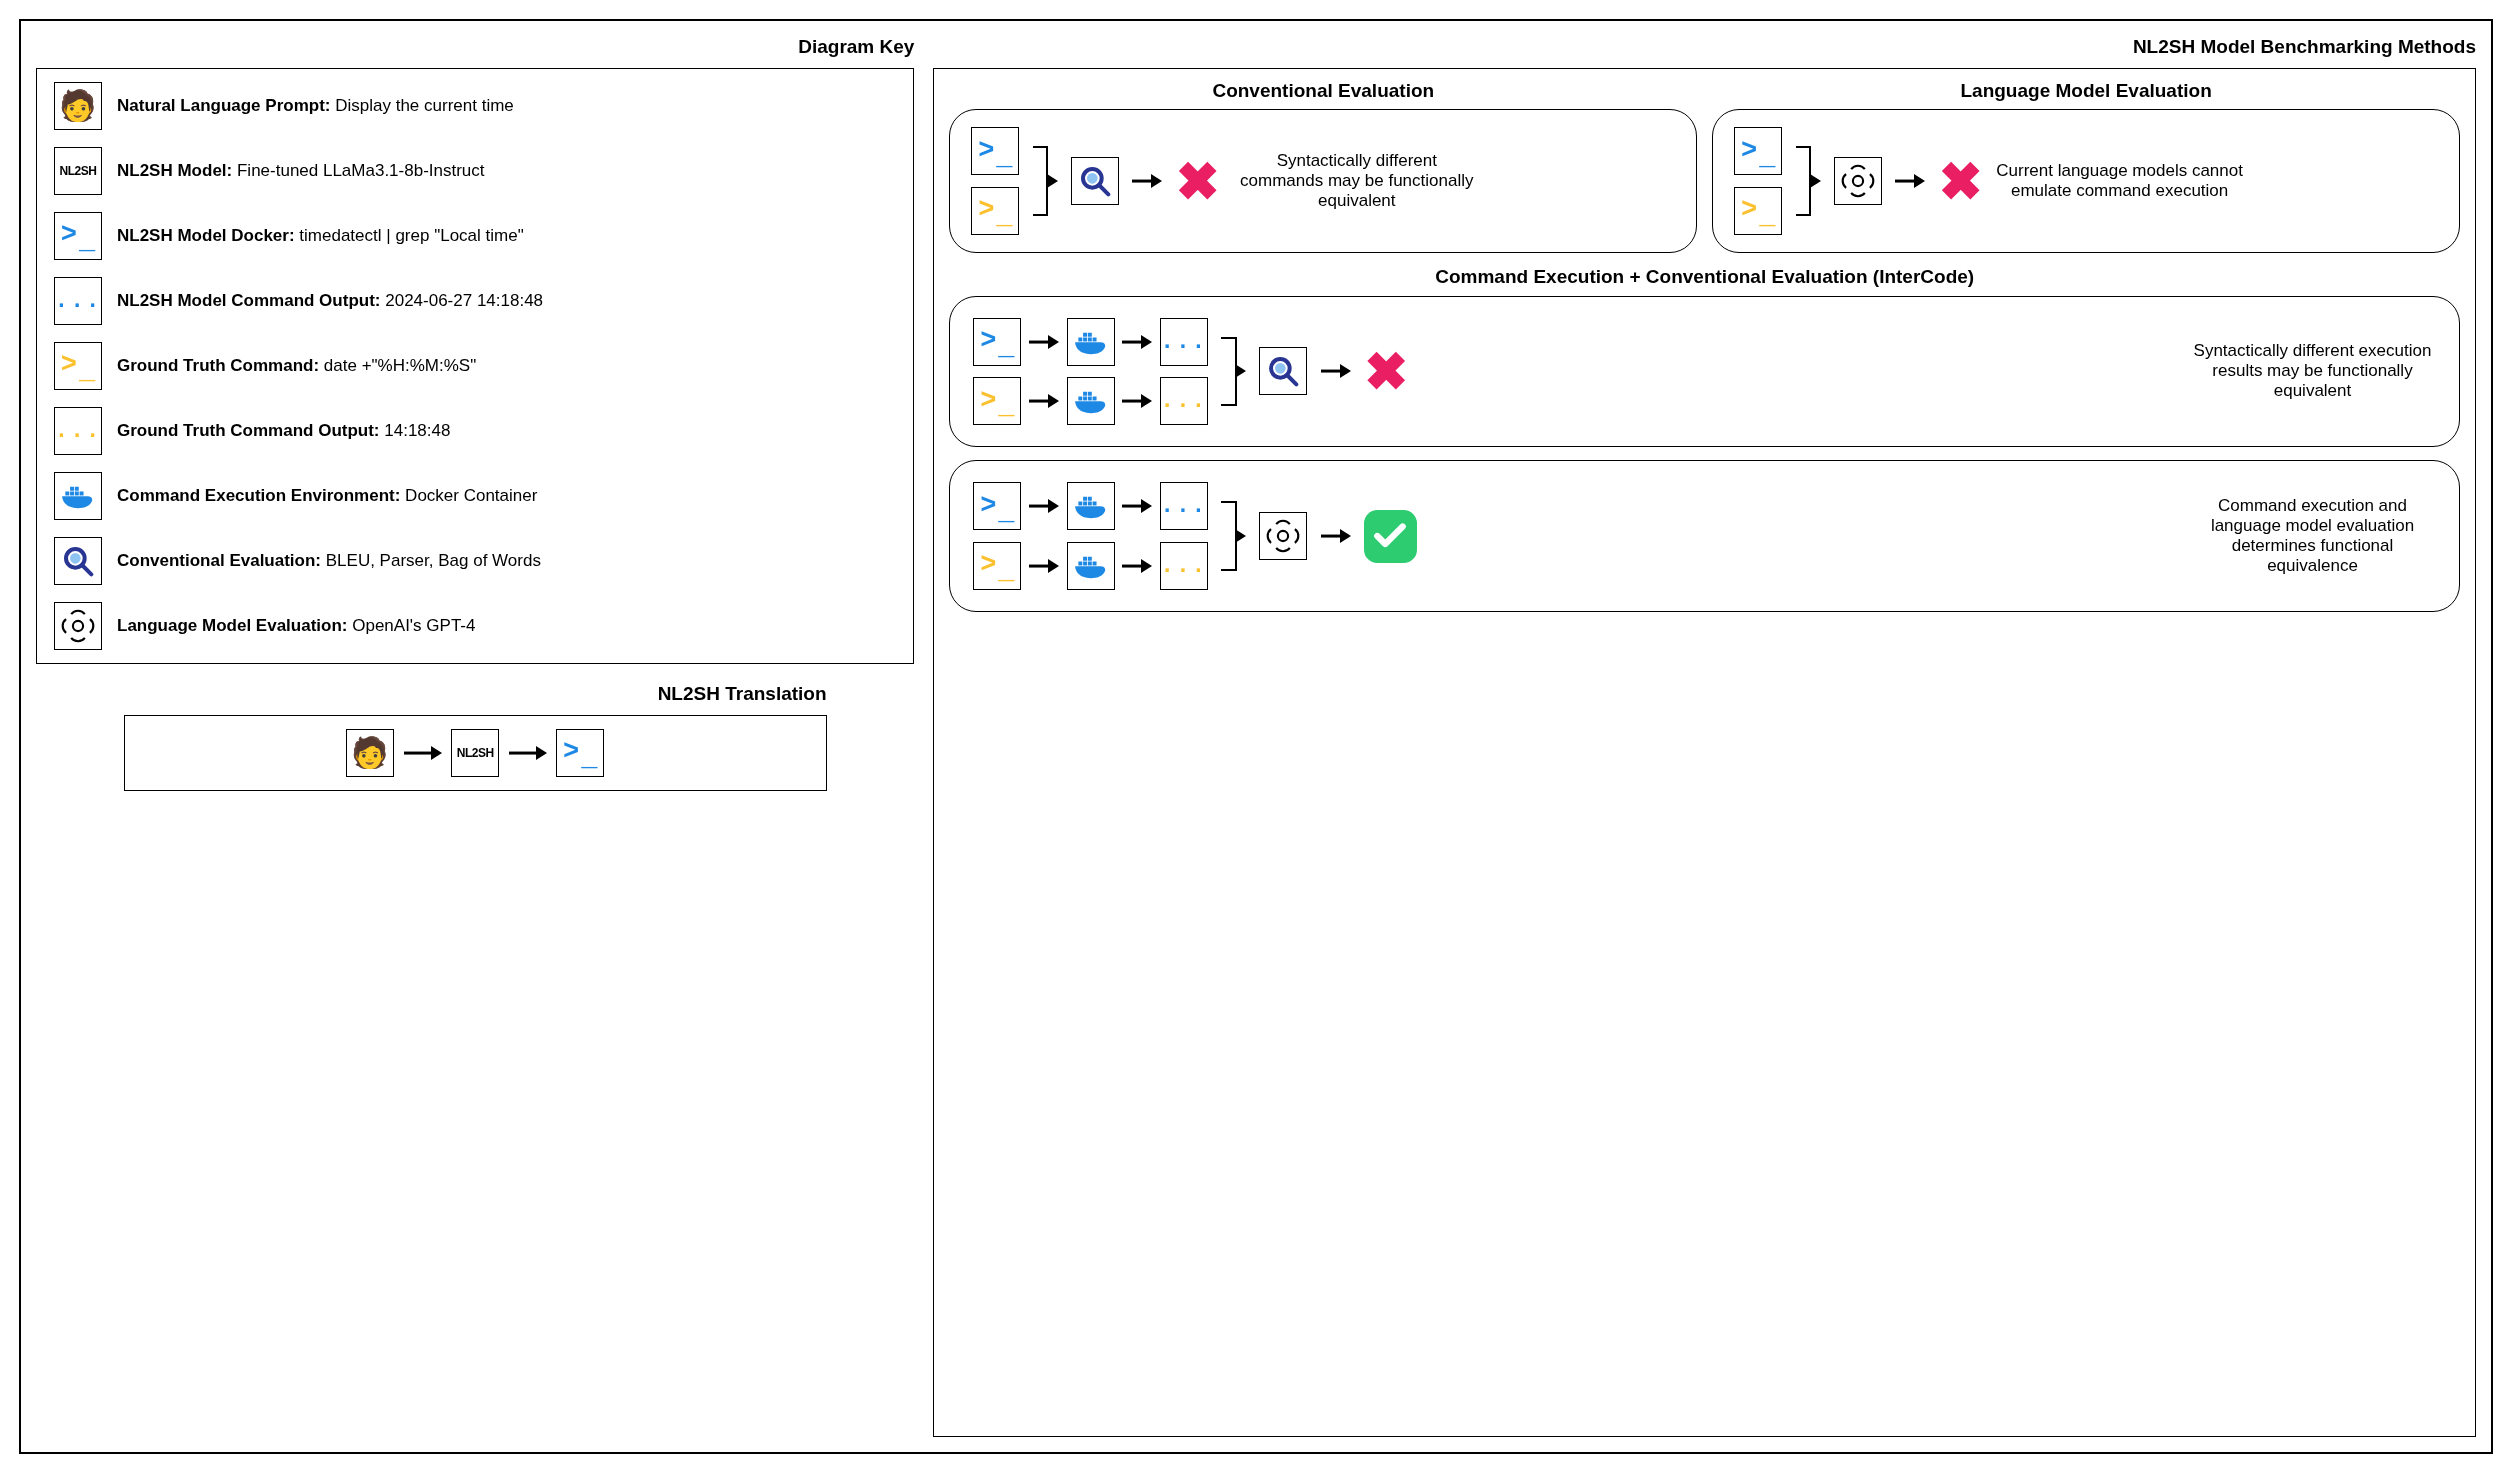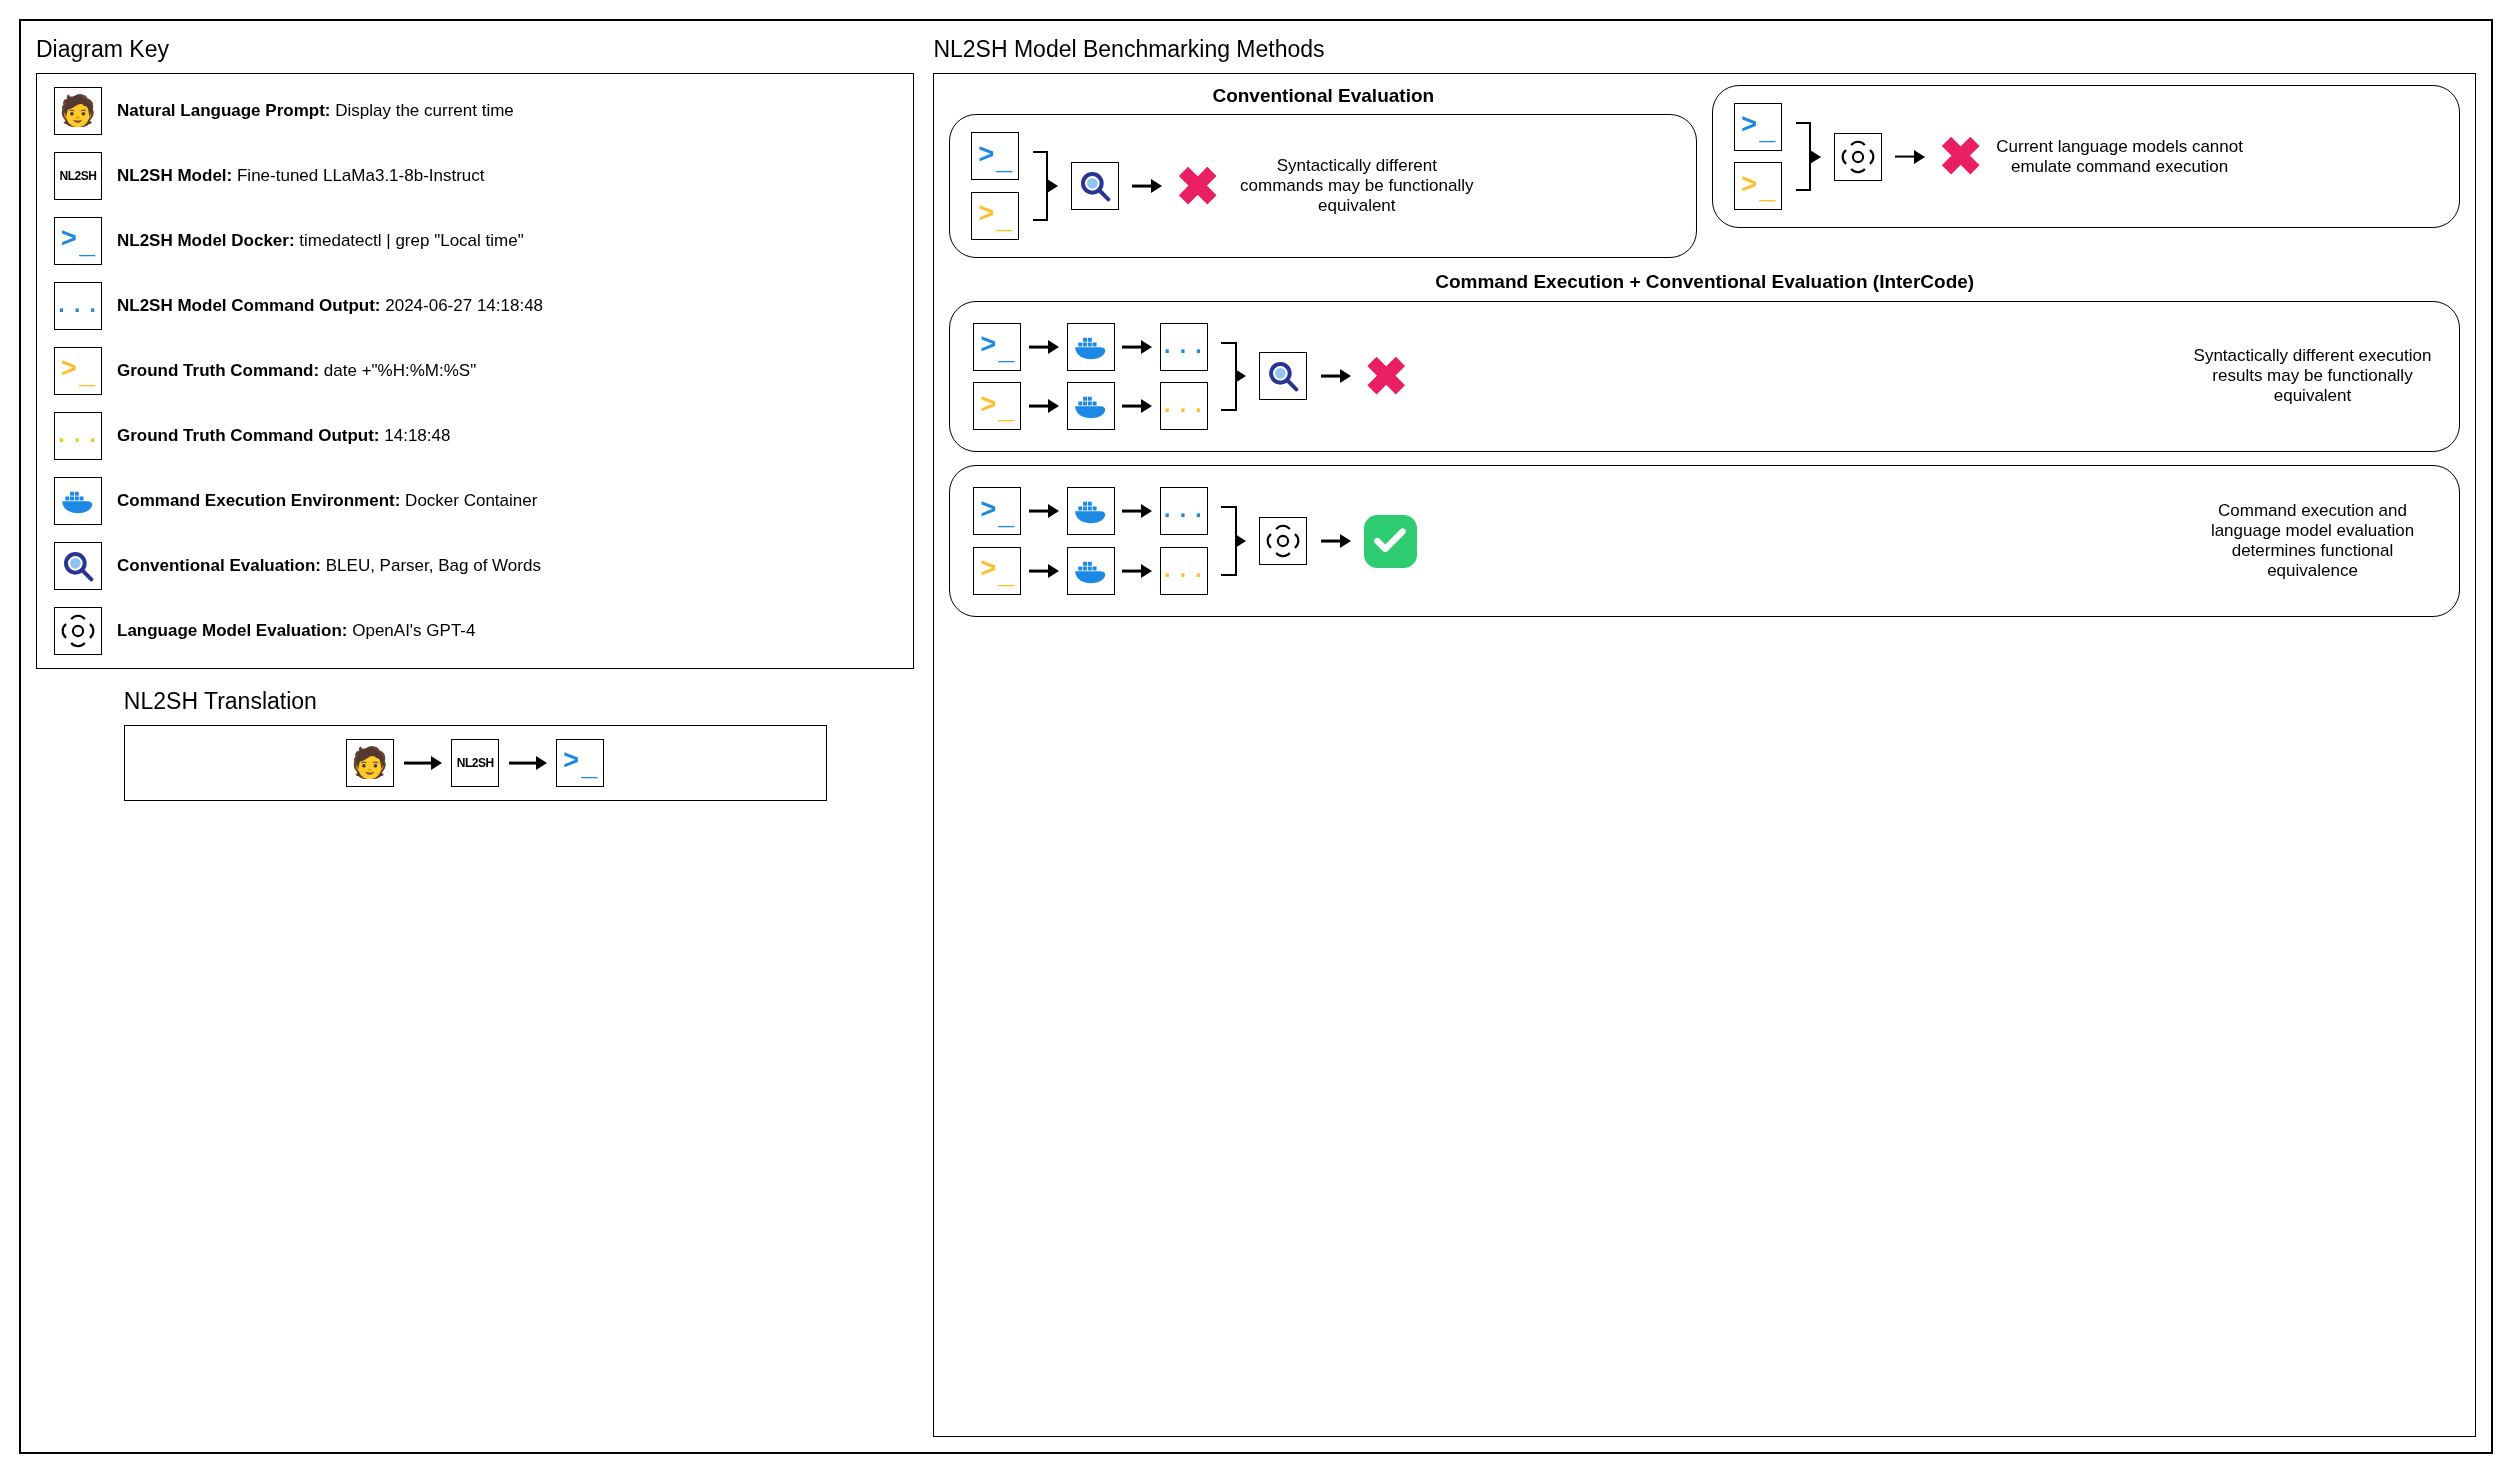--- a/index.html
+++ b/index.html
@@ -23,23 +23,23 @@
     display: flex;
     flex-direction: column;
     gap: 19px;
   }
   .right-col {
     flex: 1;
     display: flex;
     flex-direction: column;
   }
   .section-title {
-    font-size: 23px;
-    font-weight: normal;
-    text-align: left;
+    font-size: 19px;
+    font-weight: bold;
+    text-align: right;
     margin-bottom: 9.5px;
   }
   .box {
     border: 1.9px solid #000;
     padding: 13.3px 17px;
   }
   .key-list {
     display: flex;
     flex-direction: column;
     gap: 17px;
@@ -372,20 +372,21 @@
                   <circle cx="10" cy="10" r="4" fill="#1E88E5" opacity="0.5"></circle>
                 </svg>
             </div>
             <div class="arrow small-arrow"></div>
             <div class="big-x">✖</div>
             <div class="result-text">Syntactically different commands may be functionally equivalent</div>
           </div>
         </div>
 
         <div class="method-block" style="flex:1">
+          <div class="method-title">Language Model Evaluation</div>
           <div class="rounded-box">
             <div class="pair-stack">
               <div class="icon-box">
                   <span class="prompt-glyph blue">
                     <span class="caret">&gt;</span>
                     <span class="under">_</span>
                   </span>
                 </div>
               <div class="icon-box">
                   <span class="prompt-glyph yellow">

